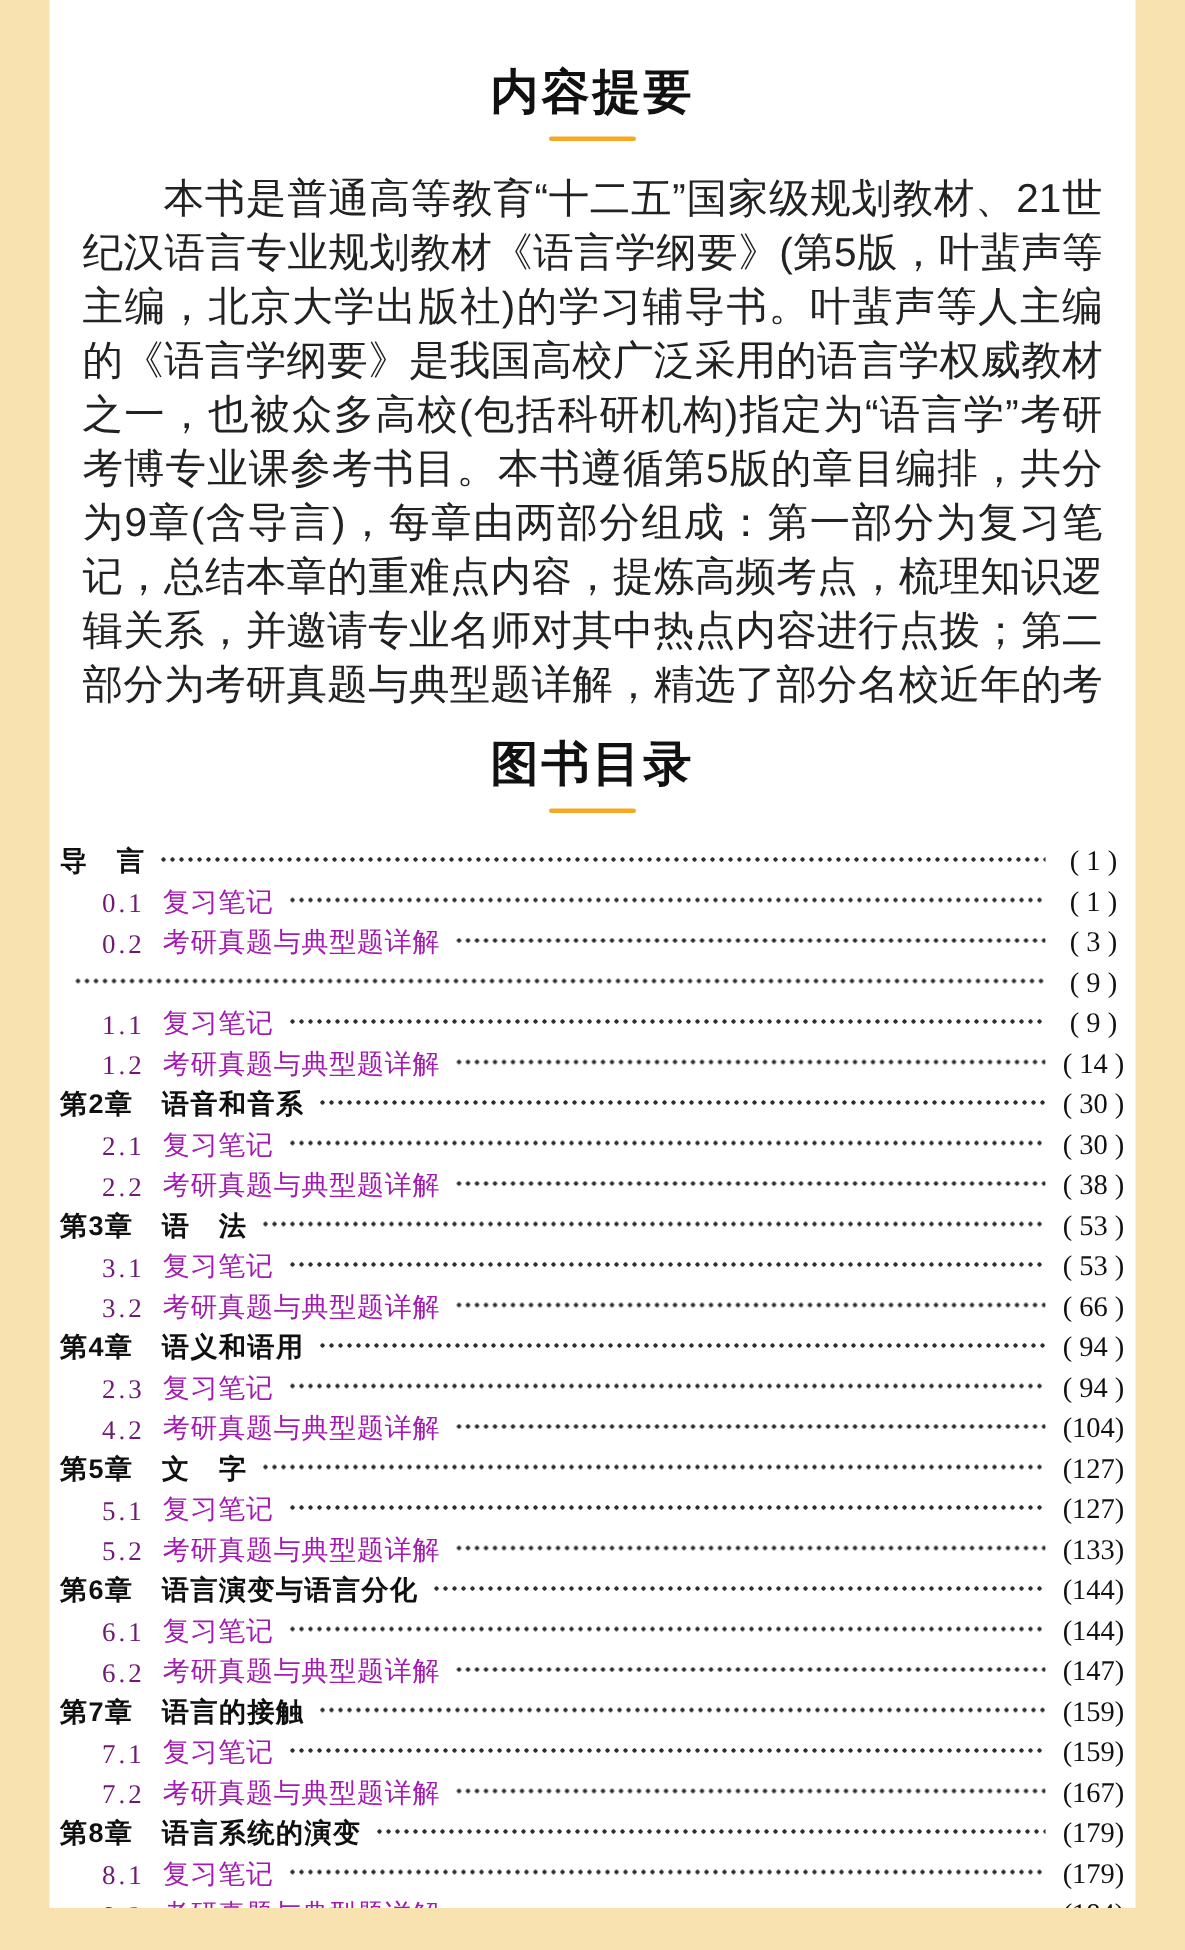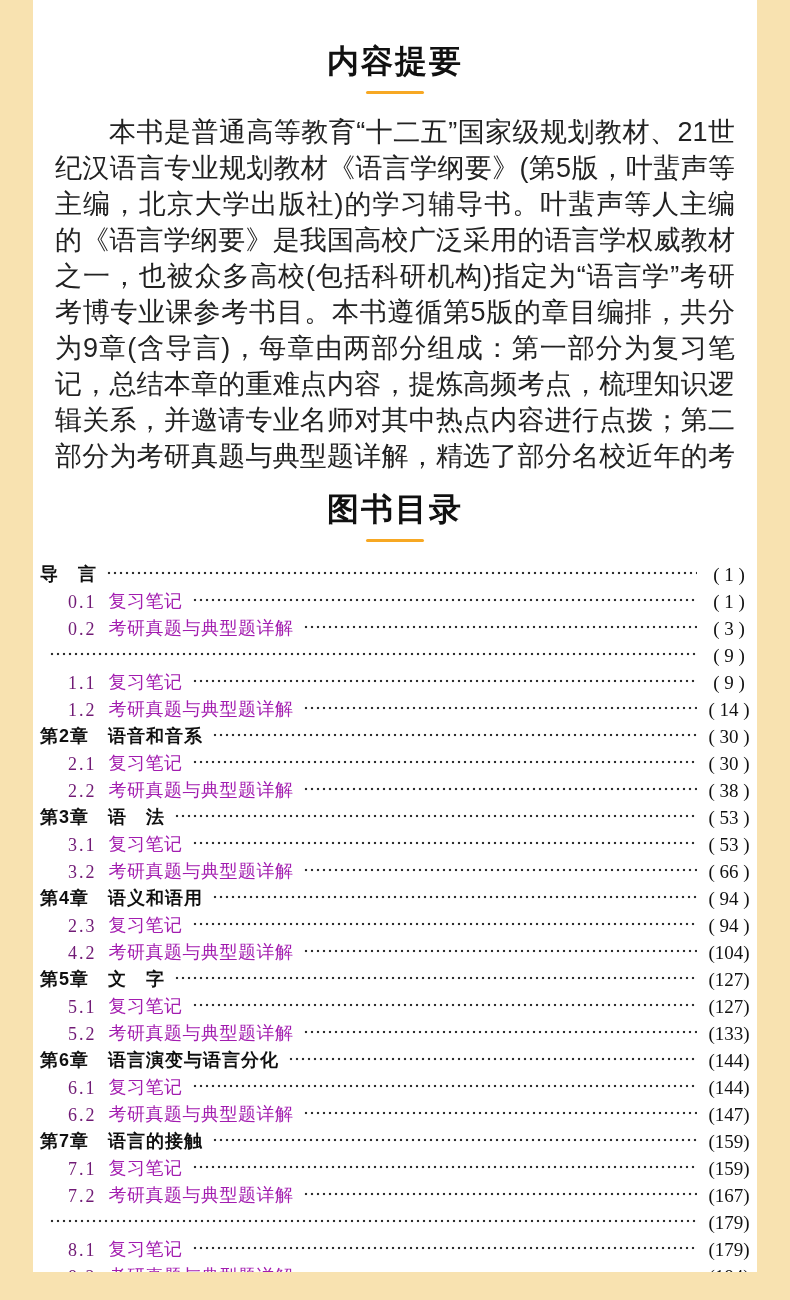--- a/index.html
+++ b/index.html
@@ -281,20 +281,21 @@
 
   <div class="toc-row sub">
     <span class="toc-num">7.2</span>
     <span class="toc-label">考研真题与典型题详解</span>
     <span class="toc-leader"></span>
     <span class="toc-page">(167)</span>
   </div>
 
   <div class="toc-row chapter">
 
+    <span class="toc-label">第8章　语言系统的演变</span>
     <span class="toc-leader"></span>
     <span class="toc-page">(179)</span>
   </div>
 
   <div class="toc-row sub">
     <span class="toc-num">8.1</span>
     <span class="toc-label">复习笔记</span>
     <span class="toc-leader"></span>
     <span class="toc-page">(179)</span>
   </div>

